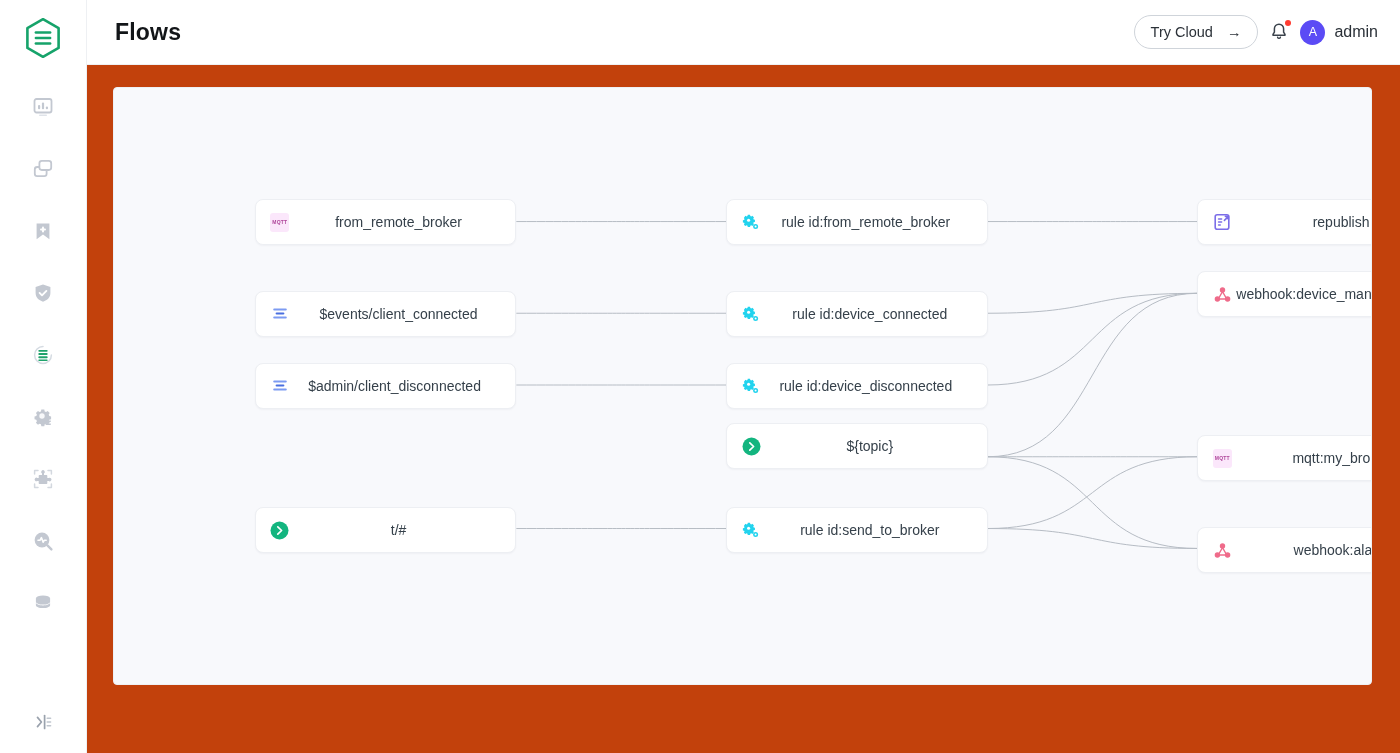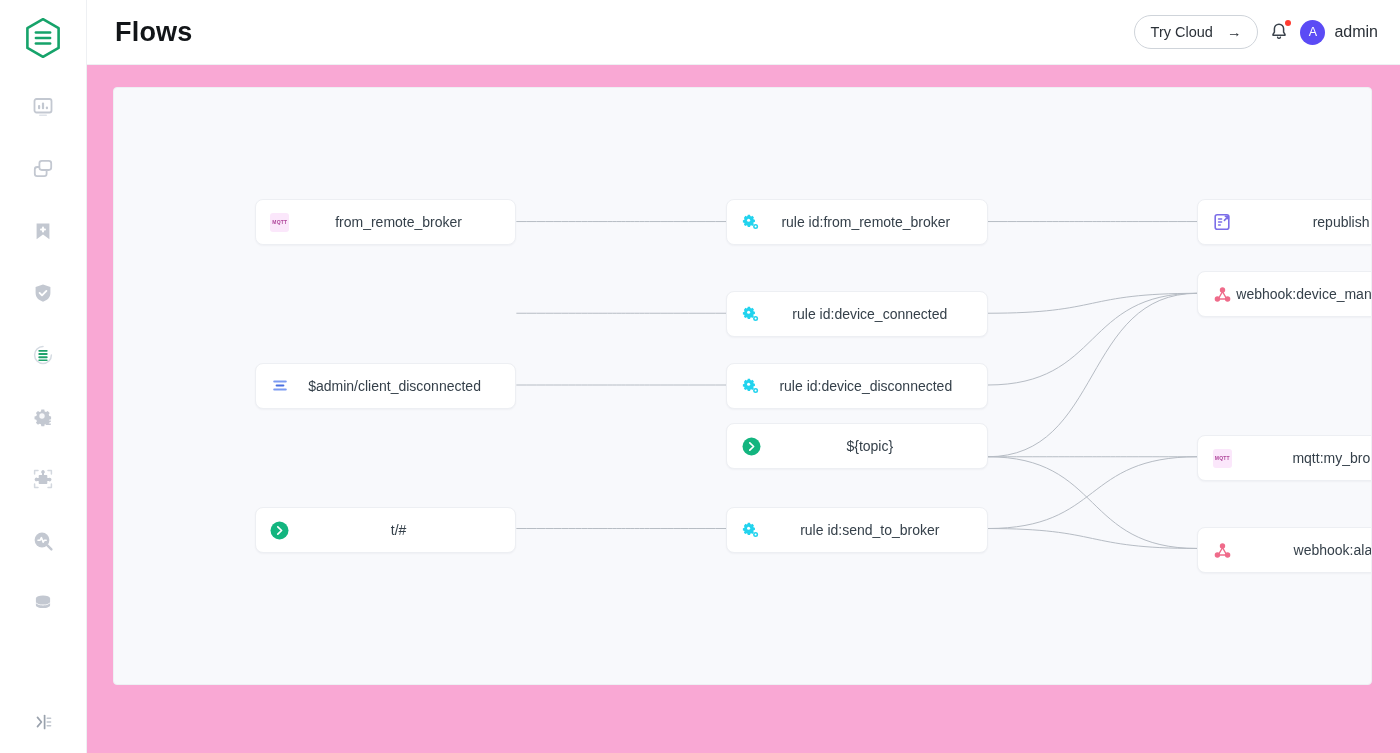--- a/index.html
+++ b/index.html
@@ -36,42 +36,42 @@
 
   
   .main { flex: 1; display: flex; flex-direction: column; min-width: 0; }
   .header {
     height: 65px; flex: 0 0 65px;
     border-bottom: 1px solid #eef0f3;
     display: flex; align-items: center;
     padding: 0 22px 0 28px;
     background: #fff;
   }
-  .page-title { font-size: 27px; font-weight: bold; color: #121518; letter-spacing: .2px; }
+  .page-title { font-size: 23px; font-weight: bold; color: #121518; letter-spacing: .2px; }
   .header-right { margin-left: auto; display: flex; align-items: center; gap: 8px; }
   .try-cloud {
     height: 34px; border: 1px solid #cfd4da; border-radius: 18px;
     padding: 0 16px; display: flex; align-items: center; gap: 14px;
     font-size: 14.5px; color: #2b3138; background: #fff; cursor: pointer;
     font-family: "Liberation Sans", sans-serif;
   }
   .bell-wrap { position: relative; width: 26px; height: 26px; cursor: pointer;
                display: flex; align-items: center; justify-content: center; }
   .bell-dot { position: absolute; top: 1px; right: 1px; width: 6px; height: 6px;
               border-radius: 50%; background: #ff3b30; }
   .user { display: flex; align-items: center; gap: 9px; cursor: pointer; }
   .avatar {
     width: 25px; height: 25px; border-radius: 50%;
     background: #5b4bf5; color: #fff; font-size: 12.5px;
     display: flex; align-items: center; justify-content: center; font-weight: normal;
   }
   .user-name { font-size: 16px; color: #2b3138; }
 
   
-  .content { flex: 1; padding: 22px 28px 12px 26px; background: #f9a8d4; min-height: 0; }
+  .content { flex: 1; padding: 22px 28px 12px 26px; background: #c2410c; min-height: 0; }
   .canvas {
     position: relative;
     width: 100%; height: 598px;
     background: #f8f9fc;
     border: 1px solid #eef0f4;
     border-radius: 4px;
     overflow: hidden;
   }
   .edges { position: absolute; inset: 0; width: 100%; height: 100%; pointer-events: none; }
 
@@ -267,20 +267,30 @@
             <path d="M875,370 C990.5,370 969.5,462 1085,462" fill="none" stroke="#b6bcc4" stroke-width="1" vector-effect="non-scaling-stroke"></path>
             <path d="M875,442 C990.5,442 969.5,370 1085,370" fill="none" stroke="#b6bcc4" stroke-width="1" vector-effect="non-scaling-stroke"></path>
             <path d="M875,442 C990.5,442 969.5,462 1085,462" fill="none" stroke="#b6bcc4" stroke-width="1" vector-effect="non-scaling-stroke"></path>
           </svg>
       <div class="node" style="left: 11.1994%; top: 111px; width: 20.8102%;">
             <span class="ic">
               <span class="mqtt-chip">MQTT</span>
             </span>
             <span class="lbl">from_remote_broker</span>
           </div>
+          <div class="node" style="left: 11.1994%; top: 203px; width: 20.8102%;">
+            <span class="ic">
+              <svg width="18" height="18" viewBox="0 0 18 18">
+                <rect x="2.2" y="3.4" width="13.6" height="2.1" rx="1.05" fill="#7d9bf2"></rect>
+                <rect x="4.6" y="7.4" width="8.8" height="2.1" rx="1.05" fill="#4a6fe0"></rect>
+                <rect x="2.2" y="11.4" width="13.6" height="2.1" rx="1.05" fill="#7d9bf2"></rect>
+              </svg>
+            </span>
+            <span class="lbl">$events/client_connected</span>
+          </div>
           <div class="node has-longlabel" style="left: 11.1994%; top: 275px; width: 20.8102%;">
             <span class="ic">
               <svg width="18" height="18" viewBox="0 0 18 18">
                 <rect x="2.2" y="3.4" width="13.6" height="2.1" rx="1.05" fill="#7d9bf2"></rect>
                 <rect x="4.6" y="7.4" width="8.8" height="2.1" rx="1.05" fill="#4a6fe0"></rect>
                 <rect x="2.2" y="11.4" width="13.6" height="2.1" rx="1.05" fill="#7d9bf2"></rect>
               </svg>
             </span>
             <span class="lbl">$admin/client_disconnected</span>
           </div>

